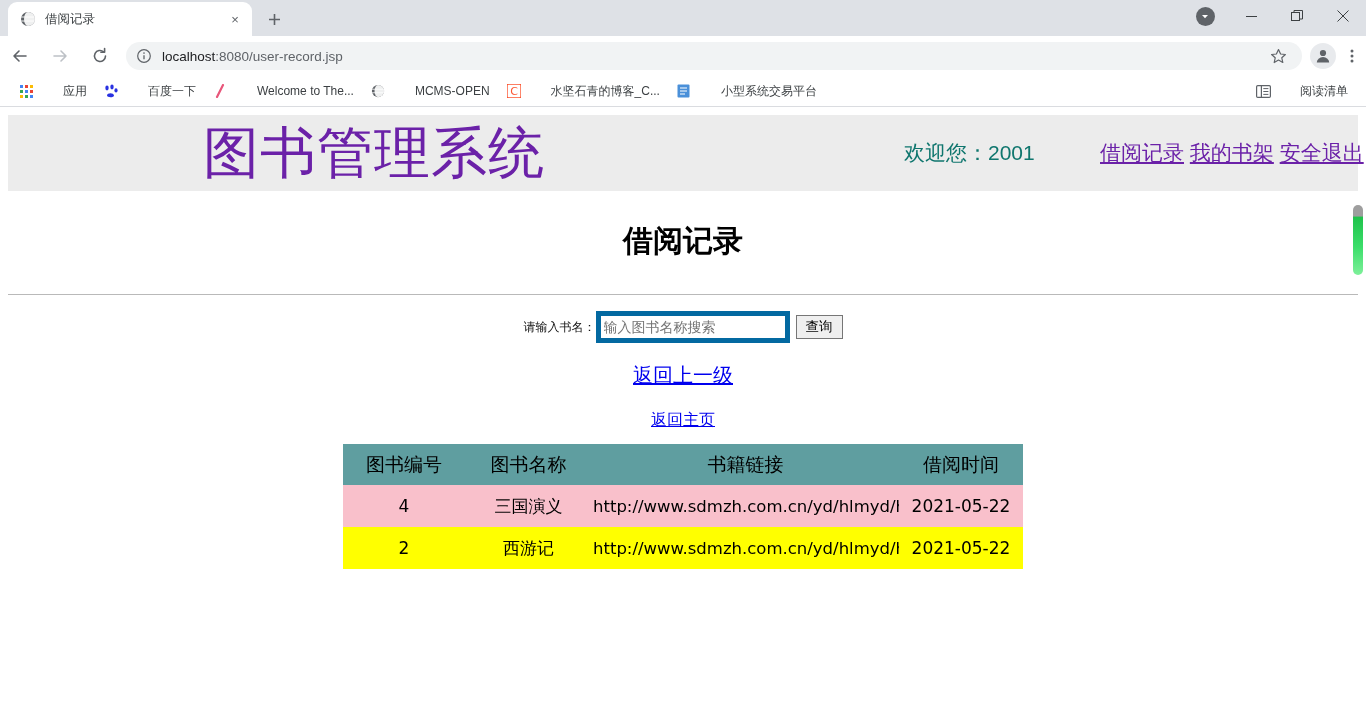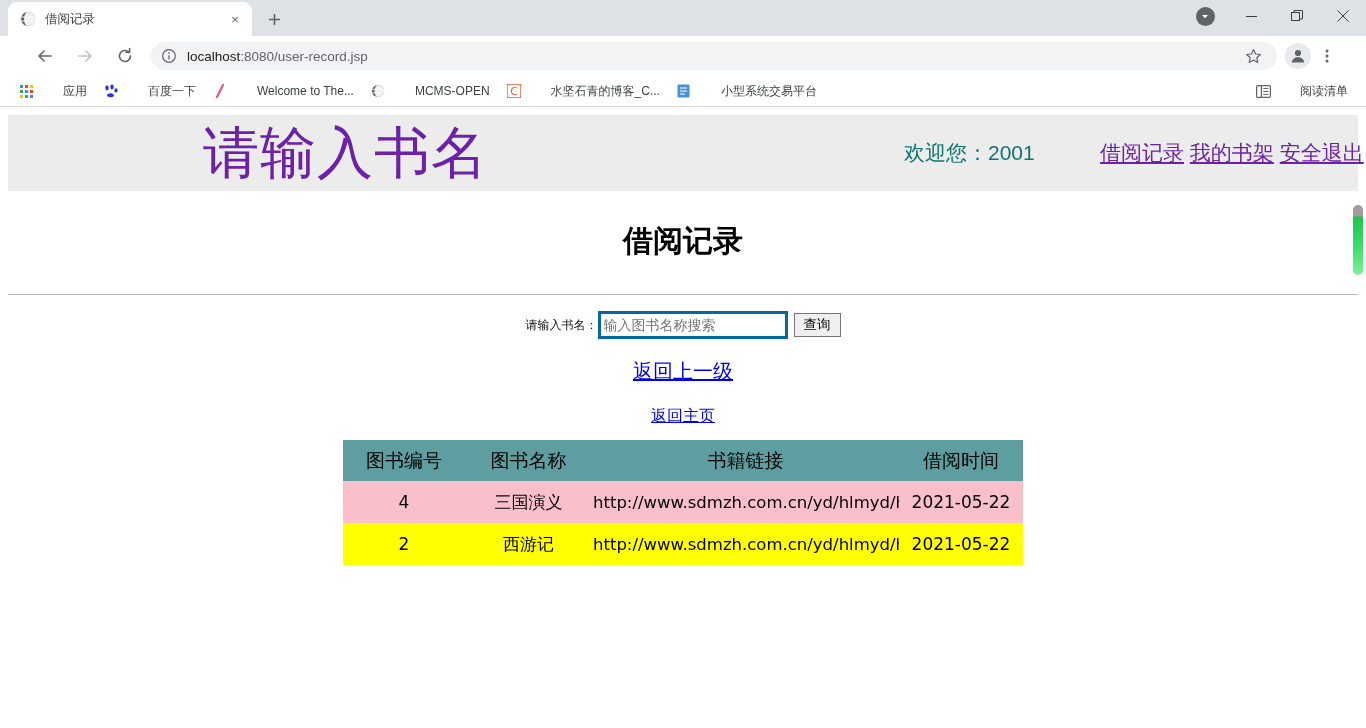--- a/index.html
+++ b/index.html
@@ -104,21 +104,21 @@
     font-size: 9px;
     line-height: 1;
   }
 
   
   .toolbar {
     height: 40px;
     background: #ffffff;
     display: flex;
     align-items: center;
-    padding: 0 25px;
+    padding: 0 0;
     flex: none;
   }
   .nav-btn {
     width: 32px; height: 32px;
     display: flex;
     align-items: center;
     justify-content: center;
     margin: 0 4px;
     border-radius: 50%;
     color: #5f6368;
@@ -279,21 +279,21 @@
     font-size: 16px;
     color: #111;
     white-space: nowrap;
   }
   .search-label { font-size: 12px; }
   .search-input {
     width: 178px;
     height: 20px;
     font-size: 14px;
     font-family: "Liberation Sans", sans-serif;
-    border: 3px solid #0369a1;
+    border: 5px solid #0369a1;
     padding: 1px 3px;
     box-sizing: content-box;
     vertical-align: middle;
     color: #000;
     background: #fff;
   }
   .search-input::placeholder { color: #757575; }
   .search-btn {
     font-size: 13.5px;
     font-family: "Liberation Sans", sans-serif;
@@ -537,21 +537,21 @@
         </span>
         <span class="bm-label">阅读清单</span>
       </div>
     </div>
   </div>
 
   <div class="viewport">
     <div class="page">
 
       <div class="site-header">
-        <div class="site-title">请输入书名</div>
+        <div class="site-title">图书管理系统</div>
         <div class="welcome">欢迎您：2001</div>
         <div class="navlinks">
           <a href="#">借阅记录</a>
           <a href="#">我的书架</a>
           <a href="#">安全退出</a>
         </div>
       </div>
 
       <div class="page-title">借阅记录</div>
 

